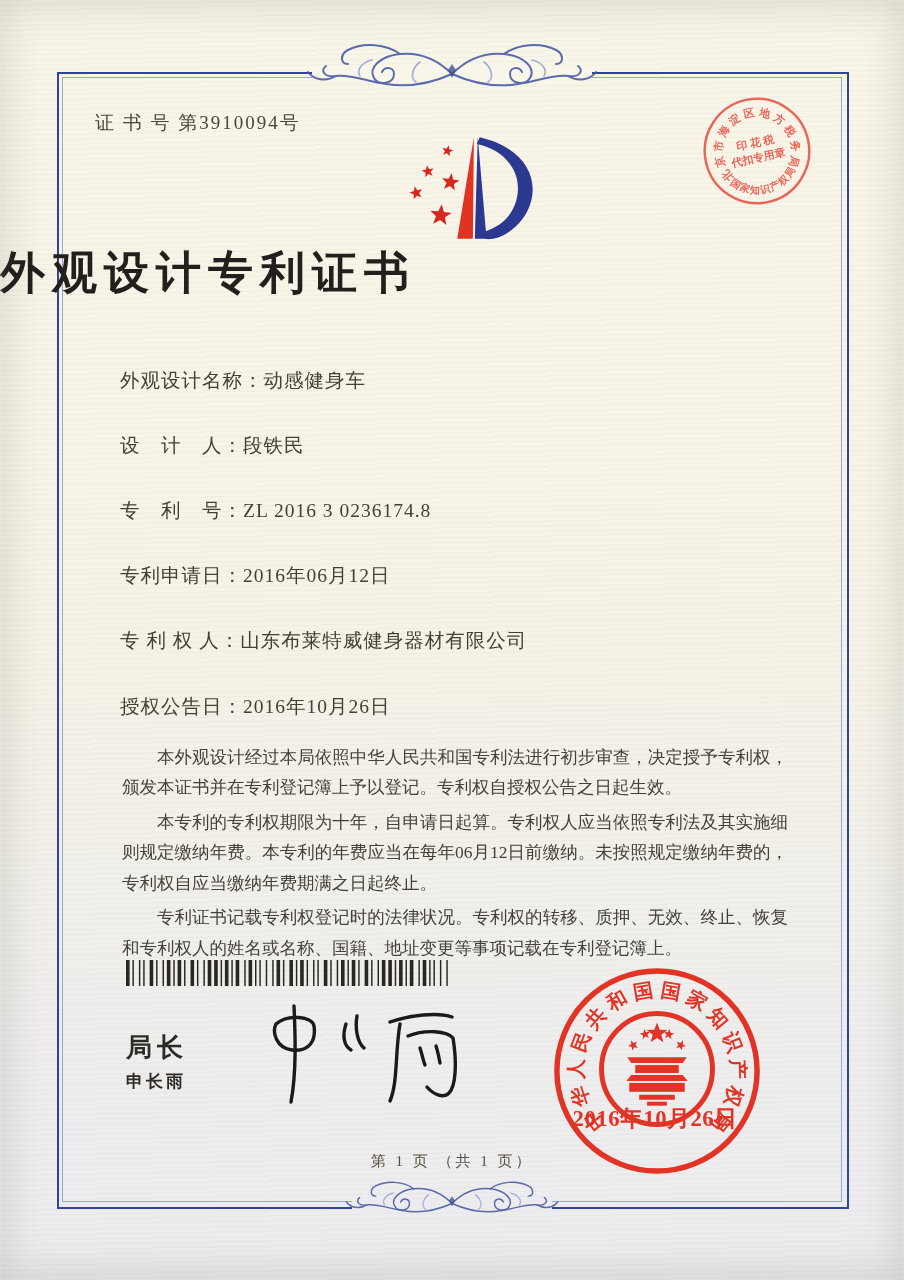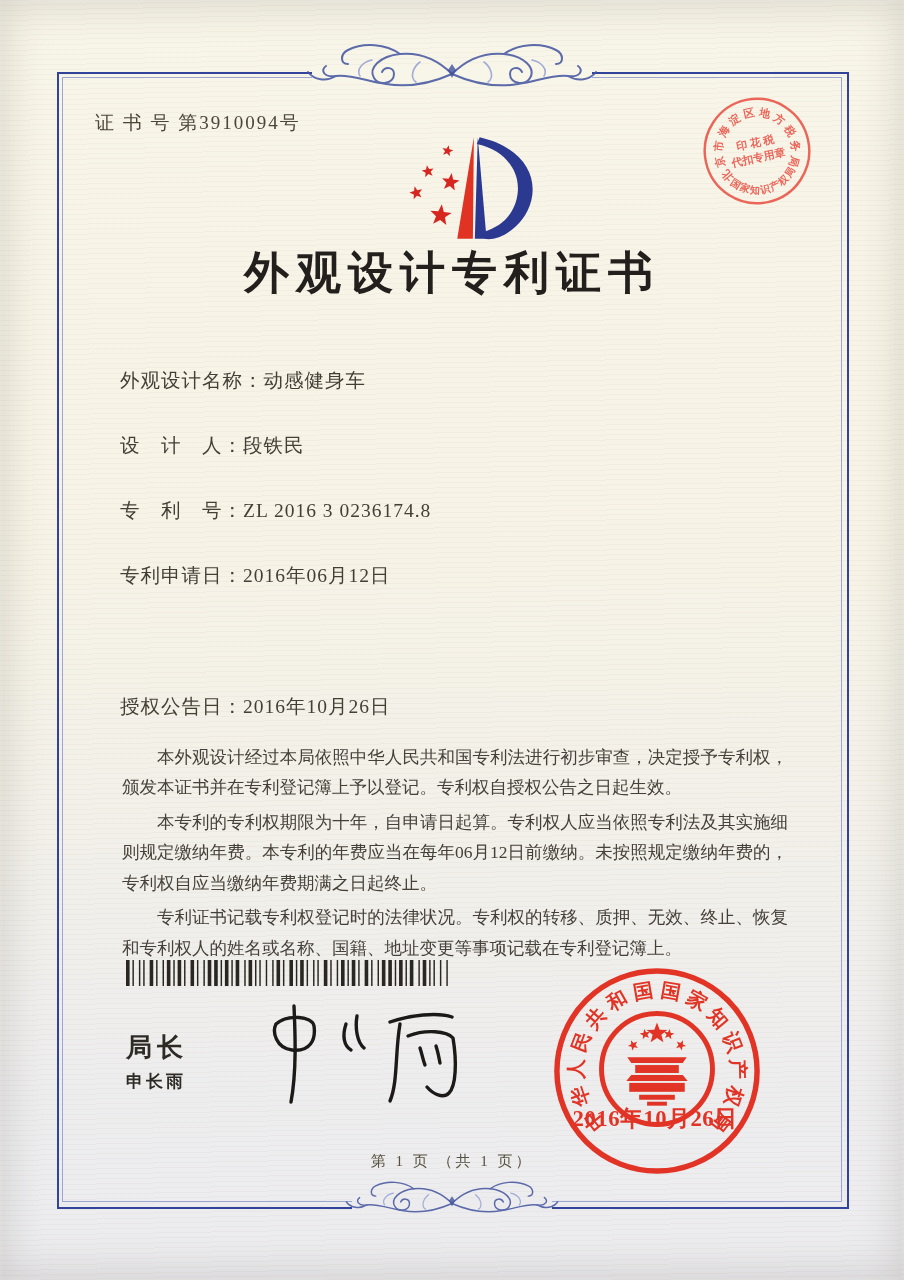--- a/index.html
+++ b/index.html
@@ -11,21 +11,21 @@
   .texture{position:absolute;inset:0;pointer-events:none;
     background:repeating-linear-gradient(179deg, rgba(140,130,115,.055) 0 1px, transparent 1px 5px);}
   .vignette{position:absolute;inset:0;pointer-events:none;
     box-shadow:inset 0 0 46px rgba(70,64,52,.20), inset 0 0 5px rgba(255,255,255,.55);}
   .frame-outer{position:absolute;left:57px;top:72px;width:788px;height:1133px;
     border:2px solid #32439b;}
   .frame-inner{position:absolute;left:62px;top:77px;width:778px;height:1123px;
     border:1px solid #9aa5d2;}
   .border-patch{position:absolute;pointer-events:none;}
   .cert-number{position:absolute;left:95px;top:110px;font-size:19px;letter-spacing:2px;color:#4c4639;}
-  .title{position:absolute;left:0;right:0;top:243px;text-align:center;
+  .title{position:absolute;left:0;right:0;top:243px;
     font-size:45px;font-weight:bold;letter-spacing:7px;color:#221f1c;}
   .field{position:absolute;left:120px;font-size:19.5px;letter-spacing:1px;color:#433f35;white-space:nowrap;text-align:center;}
   .paragraphs{position:absolute;left:118px;top:738px;width:674px;
     font-size:17.5px;line-height:1.74;color:#45413a;text-align:justify;}
   .paragraphs p{margin:4px;text-indent:2em;}
   .issuer-title{position:absolute;left:126px;top:1030px;font-size:26px;font-weight:600;
     letter-spacing:5px;color:#2e2b26;font-family:"Liberation Sans","DejaVu Sans",sans-serif;}
   .issuer-name{position:absolute;left:126px;top:1070px;font-size:17px;font-weight:600;
     letter-spacing:3px;color:#2e2b26;font-family:Liberation Mono, monospace;}
   .page-footer{position:absolute;left:0;right:0;top:1152px;text-align:center;
@@ -113,20 +113,21 @@
     <polygon points="95,6 92,110 104,110" fill="#2b3990"></polygon>
     <path d="M97,6 C140,16 156,44 150,70 C144,96 118,113 102,110 L100,103 C122,97 134,82 136,62 C138,38 120,18 94,13 Z" fill="#2b3990"></path>
   </svg>
 
   <div class="title">外观设计专利证书</div>
 
   <div class="field" style="top:367px"><span>外观设计名称：</span><span>动感健身车</span></div>
   <div class="field" style="top:432px"><span>设　计　人：</span><span>段铁民</span></div>
   <div class="field" style="top:497px"><span>专　利　号：</span><span>ZL 2016 3 0236174.8</span></div>
   <div class="field" style="top:562px"><span>专利申请日：</span><span>2016年06月12日</span></div>
+  <div class="field" style="top:627px"><span>专 利 权 人：</span><span>山东布莱特威健身器材有限公司</span></div>
   <div class="field" style="top:693px"><span>授权公告日：</span><span>2016年10月26日</span></div>
 
   <div class="paragraphs">
     <p>本外观设计经过本局依照中华人民共和国专利法进行初步审查，决定授予专利权，颁发本证书并在专利登记簿上予以登记。专利权自授权公告之日起生效。</p>
     <p>本专利的专利权期限为十年，自申请日起算。专利权人应当依照专利法及其实施细则规定缴纳年费。本专利的年费应当在每年06月12日前缴纳。未按照规定缴纳年费的，专利权自应当缴纳年费期满之日起终止。</p>
     <p>专利证书记载专利权登记时的法律状况。专利权的转移、质押、无效、终止、恢复和专利权人的姓名或名称、国籍、地址变更等事项记载在专利登记簿上。</p>
   </div>
 
   <svg class="barcode" width="335" height="27" viewBox="0 0 335 27">
     <g>

